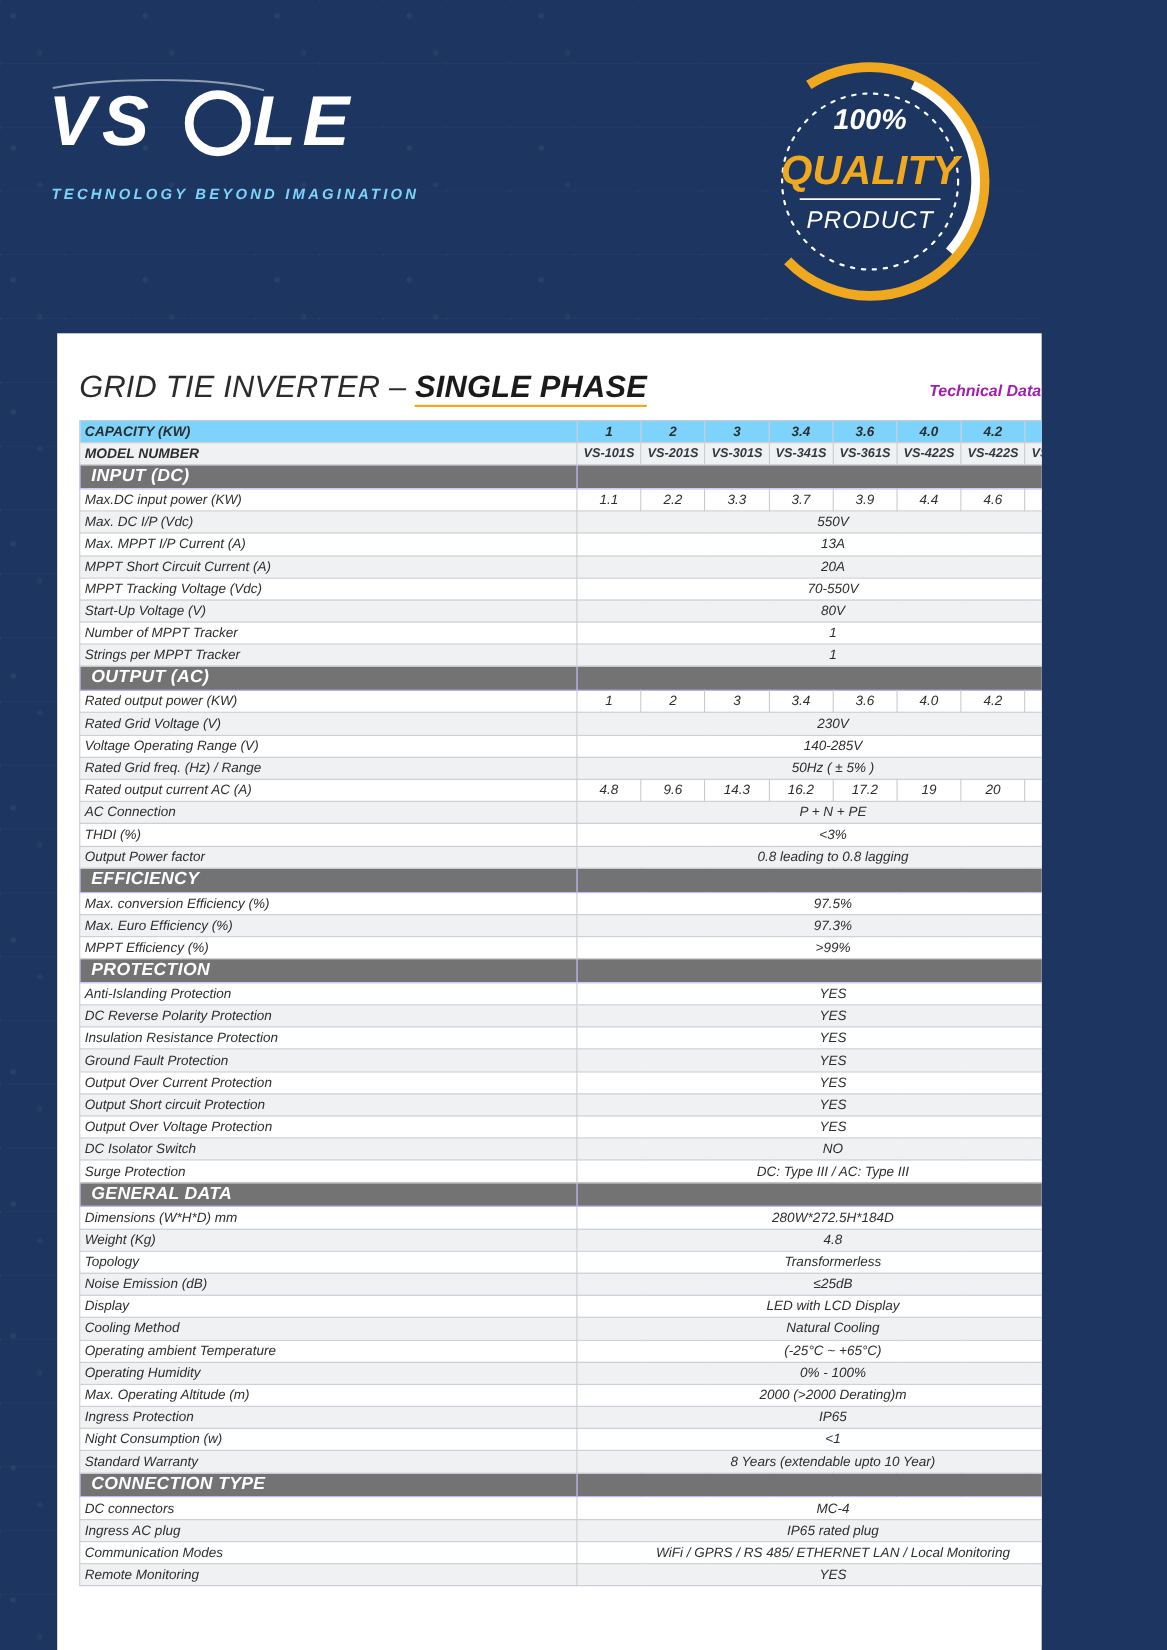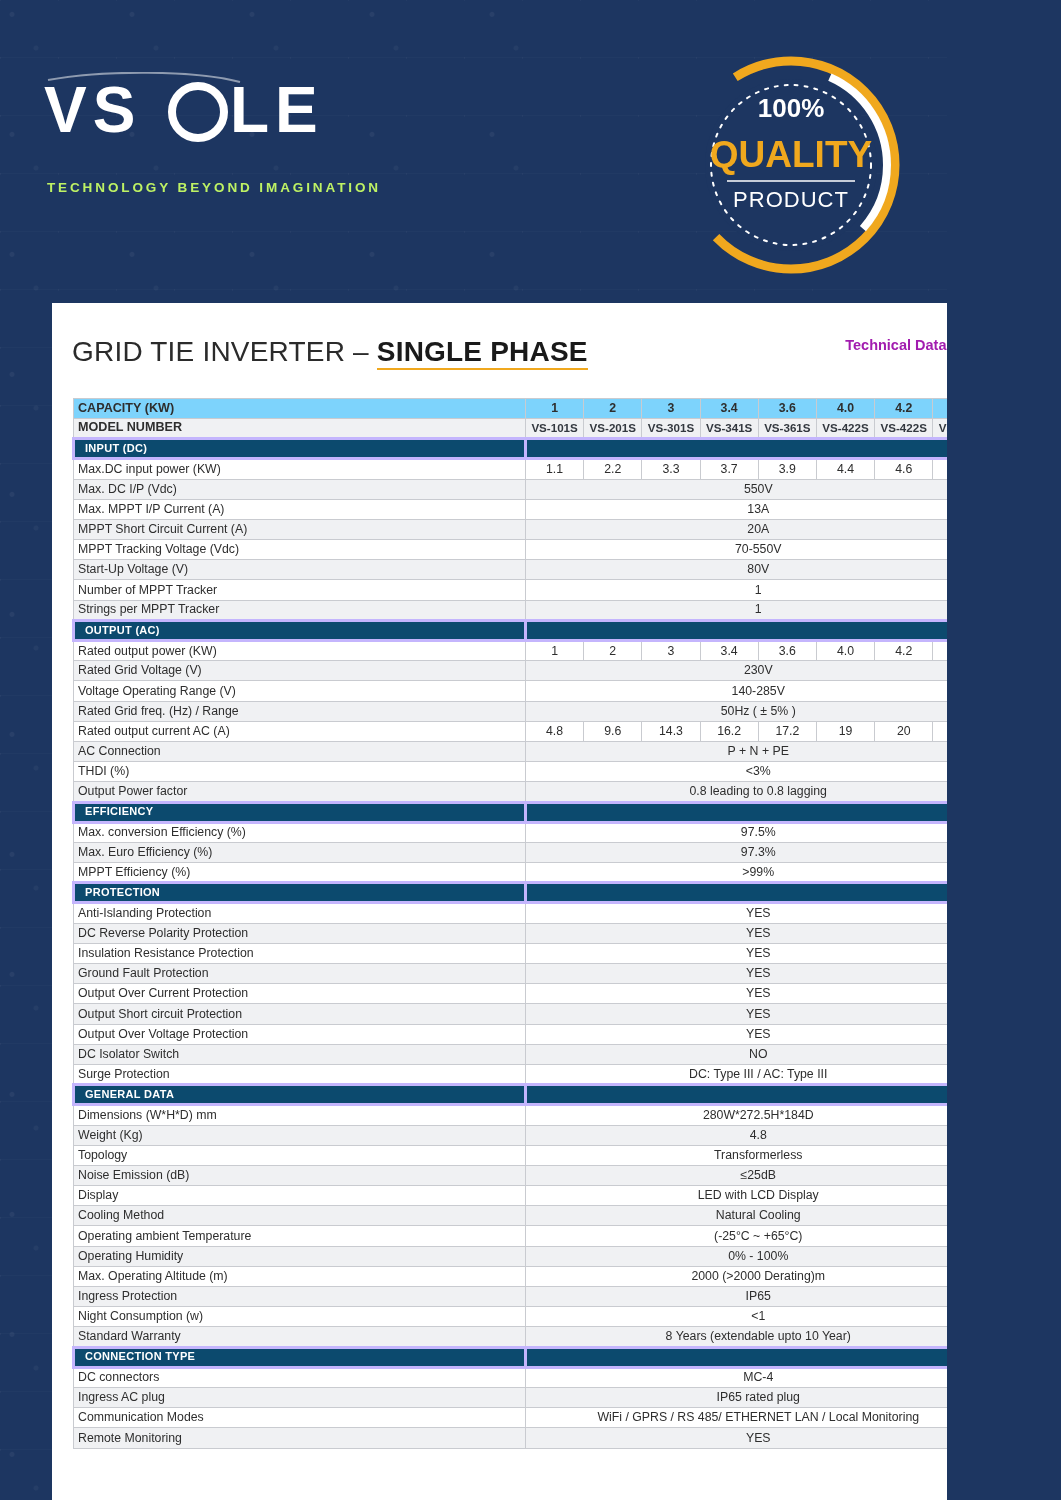--- a/index.html
+++ b/index.html
@@ -7,20 +7,21 @@
     width: 1061px; height: 1500px;
     font-family: "Liberation Sans", sans-serif;
     background: #1d3661;
     overflow: hidden;
   }
   .page {
     position: relative;
     width: 947px; height: 1500px;
     background: #1d3661;
     overflow: hidden;
+    font-style: italic;
   }
   
   .bg-texture {
     position: absolute; inset: 0;
     background-image:
       linear-gradient(115deg, rgba(255,255,255,0.035) 1px, transparent 1px),
       linear-gradient(65deg, rgba(255,255,255,0.035) 1px, transparent 1px),
       linear-gradient(0deg, rgba(255,255,255,0.025) 1px, transparent 1px);
     background-size: 58px 58px, 58px 58px, 58px 58px;
     opacity: .9;
@@ -32,37 +33,37 @@
       radial-gradient(circle at 10% 12%, rgba(255,255,255,0.05) 0 2px, transparent 3px),
       radial-gradient(circle at 30% 40%, rgba(255,255,255,0.04) 0 2px, transparent 3px);
     background-size: 120px 120px;
     pointer-events: none;
   }
 
   
   .header { position: relative; height: 290px; }
   .logo-wrap { position: absolute; left: 44px; top: 72px; }
   .logo-sub {
-    margin-top: 24px;
+    margin-top: 12px;
     font-size: 13.5px; font-weight: bold; letter-spacing: 2.9px;
-    color: #bef264; text-align: right; padding-right: 3px;
+    color: #7dd3fc; text-align: right; padding-right: 3px;
   }
 
   .quality-badge { position: absolute; right: 46px; top: 55px; width: 220px; height: 220px; }
 
   
   .sheet {
     position: absolute; left: 52px; top: 303px;
     width: 958px; height: 1197px;
     background: #ffffff;
     padding: 34px 20px 0 20px;
   }
   .title-row {
-    display: flex; align-items: flex-start; justify-content: space-between;
-    padding: 0 0 0 0; margin-bottom: 30px;
+    display: flex; align-items: flex-end; justify-content: space-between;
+    padding: 0 0 0 0; margin-bottom: 14px;
   }
   .title {
     font-size: 28px; color: #2b2b2b; letter-spacing: .2px;
     font-weight: 400; line-height: 1.1; white-space: nowrap;
   }
   .title b { font-weight: bold; color: #1a1a1a; }
   .title .u {
     border-bottom: 2.5px solid #f0a81e; padding-bottom: 1px;
   }
   .subtitle {
@@ -78,22 +79,22 @@
   table.spec td {
     border: 1px solid #c9cbd0;
     height: 20.2px; line-height: 1.05;
     padding: 2px 4px;
   }
   td.label { padding-left: 10px; text-align: left; width: 452px; }
   td.val { text-align: center; }
   tr.alt td { background: #f0f1f3; }
   tr.plain td { background: #ffffff; }
   tr.section td {
-    background: #0c4a6e; color: #ffffff; font-weight: bold;
-    letter-spacing: .3px; font-size: 11px; border: 3px solid #c4b5fd;
+    background: #737373; color: #ffffff; font-weight: bold;
+    letter-spacing: .3px; font-size: 16px; border: 1px solid #c4b5fd;
   }
   tr.section td.label { padding-left: 10px; }
   tr.head td {
     font-weight: bold; background: #7dd3fc;
   }
   tr.head td.label { font-weight: bold; font-size: 12.6px; }
   tr.model td { background: #f0f1f3; font-weight: bold; font-size: 11.6px; margin-left: 28px; }
   tr.model td.label { font-weight: bold; font-size: 12.6px; }
   td.model-cell { font-weight: normal; font-size: 10.4px; color: #33383f; }
 </style>

